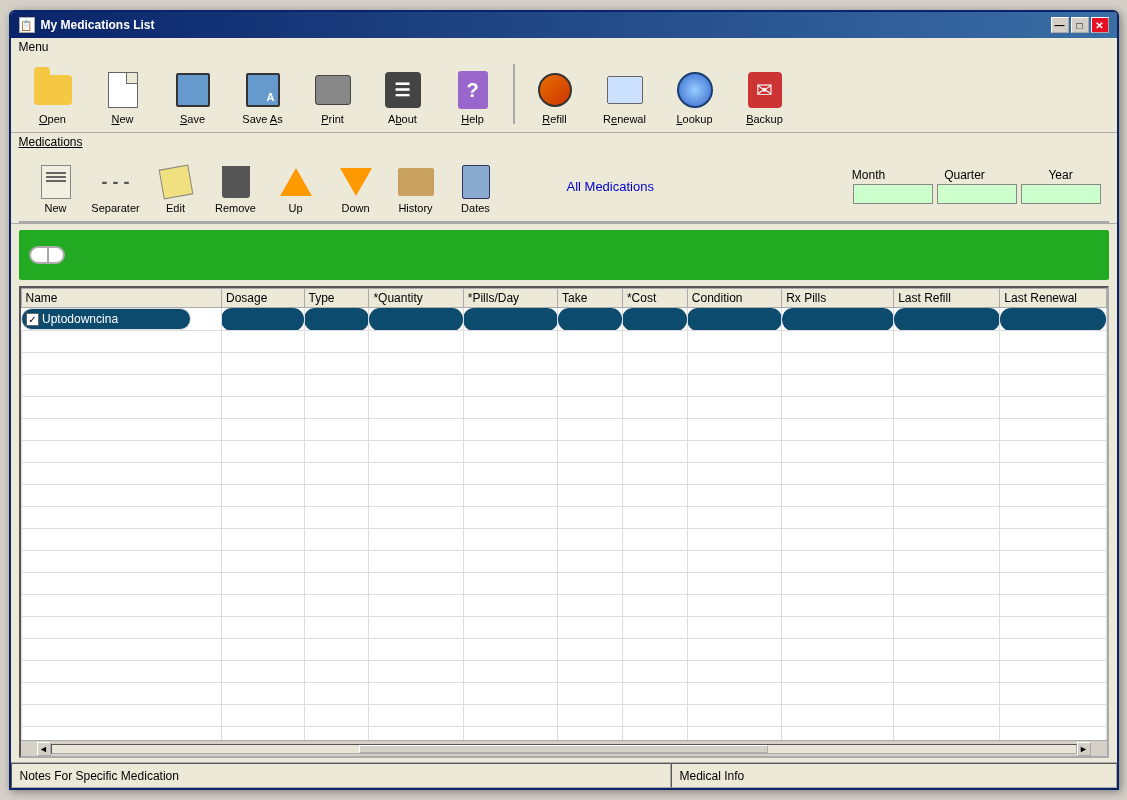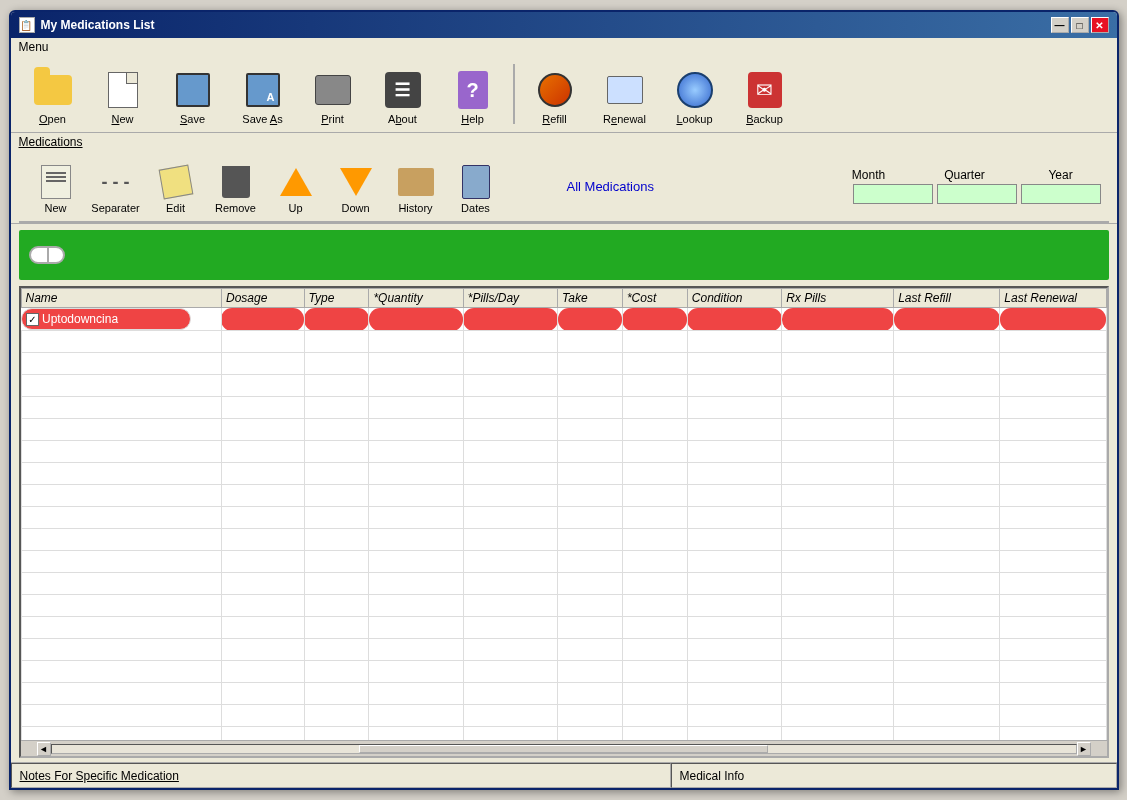--- a/index.html
+++ b/index.html
@@ -322,30 +322,29 @@
       background: #ece9d8;
       border: 1px solid #aaa;
       padding: 2px 4px;
       font-size: 12px;
       font-weight: normal;
       white-space: nowrap;
       text-align: left;
       position: sticky;
       top: 0;
       z-index: 1;
-      font-style: italic;
     }
     tbody td {
       border: 1px solid #ddd;
       padding: 2px 4px;
       height: 22px;
       font-size: 12px;
     }
     .row-selected td {
-      background: #ef4444;
+      background: #0c4a6e;
       color: white;
       border-radius: 11px;
     }
     .row-selected td:first-child {
       display: flex;
       align-items: center;
       gap: 3px;
     }
     .col-name { width: 170px; }
     .col-dosage { width: 70px; }
@@ -397,21 +396,21 @@
       height: 26px;
     }
     .status-panel {
       flex: 1;
       border: 1px inset #aaa;
       padding: 2px 8px;
       font-size: 12px;
       display: flex;
       align-items: center;
     }
-    .status-panel:first-child { flex: 1.5; text-decoration: underline; }
+    .status-panel:first-child { flex: 1.5; }
     
     .icon-note {
       width: 30px; height: 34px;
       background: #f0f0e0;
       border: 1.5px solid #888;
       position: relative;
     }
     .icon-dots {
       font-size: 18px; font-weight: bold; color: #555; line-height: 1;
     }

